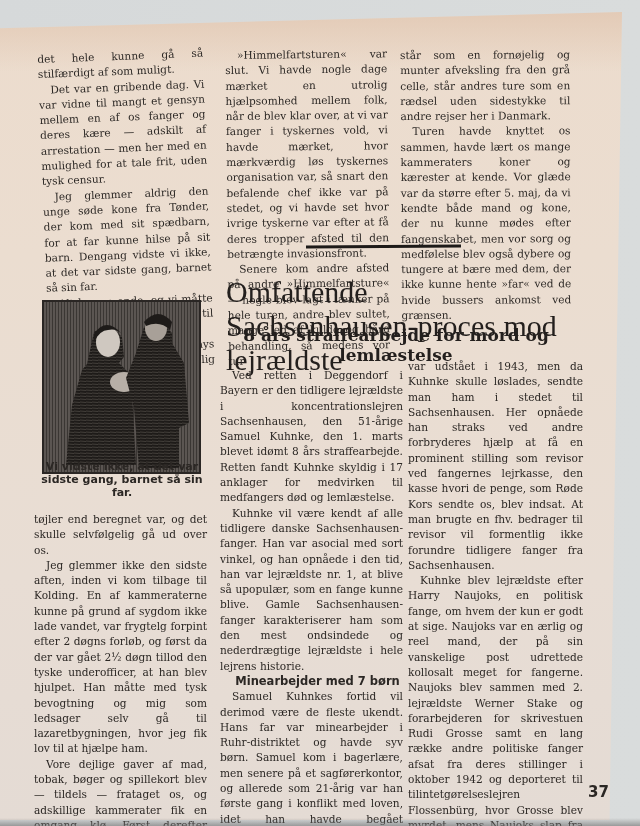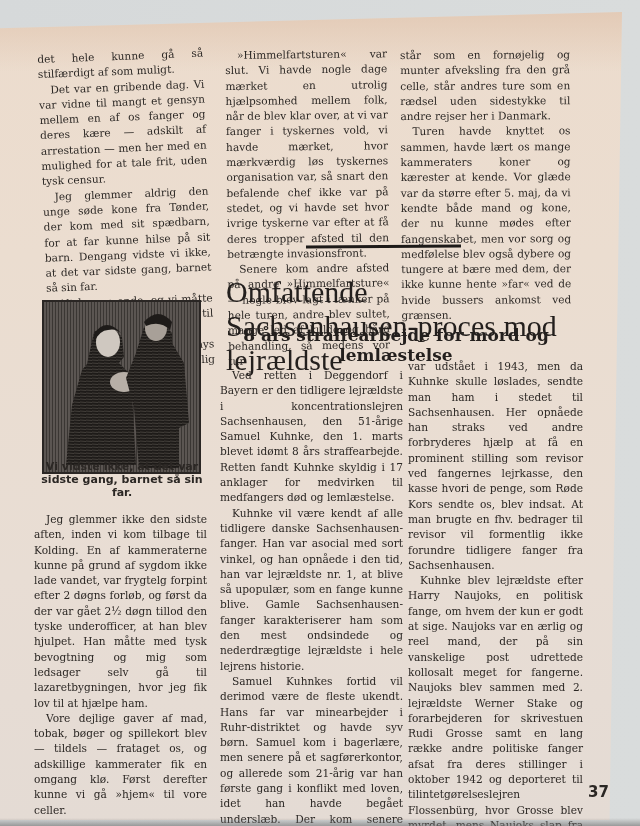--- a/index.html
+++ b/index.html
@@ -114,27 +114,29 @@
 
     <path d="M100 25 q15 -10 28 6 l0 10 l12 20 l5 60 l-10 5 l0 40 l-40 0 l-5 -60 l-8 -30 l10 -25 z" fill="url(#hatch2)"></path>
     <ellipse cx="112" cy="26" rx="11" ry="13" fill="#a8a098"></ellipse>
     <path d="M100 20 q14 -16 28 0 l-2 8 q-10 -10 -24 -4 z" fill="#1e1b19"></path>
   </svg>
 </div>
 
 <div class="caption">Vi vidste ikke, at det var sidste gang, barnet så sin far.</div>
 
 <div class="col" id="col1-bottom">
+  <p class="noindent">tøjler end beregnet var, og det skulle selvfølgelig gå ud over os.</p>
   <p>Jeg glemmer ikke den sidste aften, inden vi kom tilbage til Kolding. En af kammeraterne kunne på grund af sygdom ikke lade vandet, var frygtelg forpint efter 2 døgns forløb, og først da der var gået 2½ døgn tillod den tyske underofficer, at han blev hjulpet. Han måtte med tysk bevogtning og mig som ledsager selv gå til lazaretbygningen, hvor jeg fik lov til at hjælpe ham.</p>
   <p>Vore dejlige gaver af mad, tobak, bøger og spillekort blev — tildels — frataget os, og adskillige kammerater fik en omgang klø. Først derefter kunne vi gå »hjem« til vore celler.</p>
 </div>
 
 <div class="col" id="col2-bottom">
   <p>Ved retten i Deggendorf i Bayern er den tidligere lejrældste i koncentrationslejren Sachsenhausen, den 51-årige Samuel Kuhnke, den 1. marts blevet idømt 8 års straffearbejde. Retten fandt Kuhnke skyldig i 17 anklager for medvirken til medfangers død og lemlæstelse.</p>
   <p>Kuhnke vil være kendt af alle tidligere danske Sachsenhausen-fanger. Han var asocial med sort vinkel, og han opnåede i den tid, han var lejrældste nr. 1, at blive så upopulær, som en fange kunne blive. Gamle Sachsenhausen-fanger karakteriserer ham som den mest ondsindede og nederdrægtige lejrældste i hele lejrens historie.</p>
+  <p class="section-head">Minearbejder med 7 børn</p>
   <p>Samuel Kuhnkes fortid vil derimod være de fleste ukendt. Hans far var minearbejder i Ruhr-distriktet og havde syv børn. Samuel kom i bagerlære, men senere på et sagførerkontor, og allerede som 21-årig var han første gang i konflikt med loven, idet han havde begået underslæb. Der kom senere bedrageri, falsk, bagvaskelse og andre forbrydelser til, og i 1939 idømtes han 4¼ års tugthus. Denne straf</p>
 </div>
 
 <div class="col" id="col3-bottom">
   <p class="noindent">var udstået i 1943, men da Kuhnke skulle løslades, sendte man ham i stedet til Sachsenhausen. Her opnåede han straks ved andre forbryderes hjælp at få en prominent stilling som revisor ved fangernes lejrkasse, den kasse hvori de penge, som Røde Kors sendte os, blev indsat. At man brugte en fhv. bedrager til revisor vil formentlig ikke forundre tidligere fanger fra Sachsenhausen.</p>
   <p>Kuhnke blev lejrældste efter Harry Naujoks, en politisk fange, om hvem der kun er godt at sige. Naujoks var en ærlig og reel mand, der på sin vanskelige post udrettede kollosalt meget for fangerne. Naujoks blev sammen med 2. lejrældste Werner Stake og forarbejderen for skrivestuen Rudi Grosse samt en lang række andre politiske fanger afsat fra deres stillinger i oktober 1942 og deporteret til tilintetgørelseslejren Flossenbürg, hvor Grosse blev myrdet, mens Naujoks slap fra det med livet.</p>
 
 </div>
 
 <div class="page-number">37</div>

